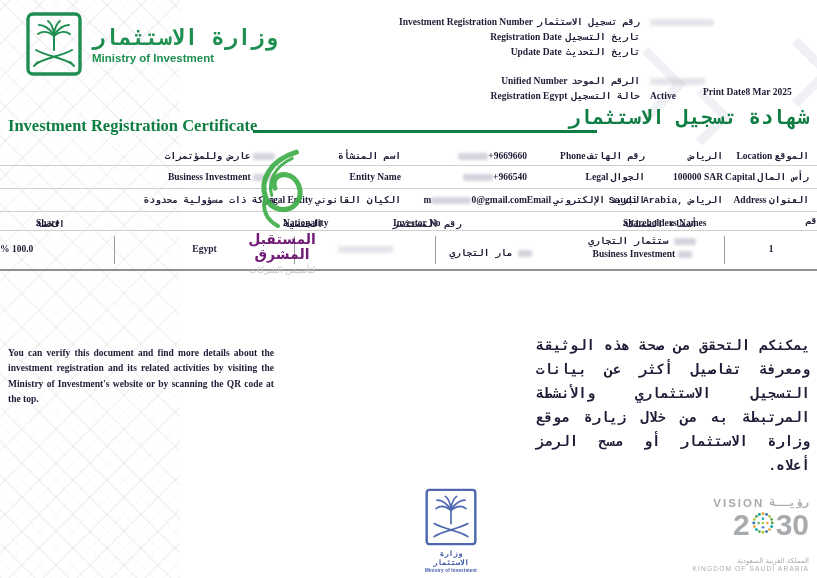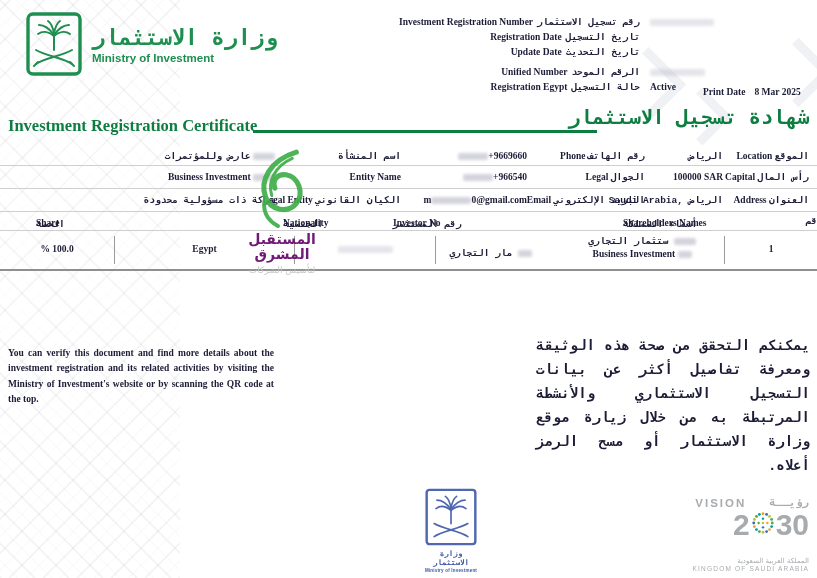--- a/index.html
+++ b/index.html
@@ -25,21 +25,21 @@
   .logo{position:absolute;left:26px;top:12px;display:flex;align-items:center;gap:10px;z-index:2;color:#1f8f51;}
   .logo-text .l-ar{font-size:22px;font-weight:bold;line-height:1.05;}
   .logo-text .l-en{font-size:11.5px;font-weight:bold;font-family:"Liberation Sans",sans-serif;}
 
   
   .meta{position:absolute;left:385px;top:15px;width:255px;font-size:9.5px;font-weight:bold;z-index:2;}
   .meta-row{position:relative;height:15px;line-height:15px;text-align:right;white-space:nowrap;}
   .meta-row .gap{display:inline-block;width:4px;}
   .meta-val{position:absolute;left:calc(100% + 10px);top:0;white-space:nowrap;}
   .print-date{position:absolute;left:703px;top:87px;font-size:9.5px;font-weight:bold;z-index:2;white-space:nowrap;}
-  .print-date .pd-val{margin-left:9px;}
+  .print-date .pd-val{}
 
   
   .bl{display:inline-block;height:7px;background:#a9a9bb;opacity:.5;filter:blur(1.8px);
       border-radius:2px;vertical-align:middle;}
   .bl.faint{opacity:.3;}
   .w14{width:14px}.w22{width:22px}.w30{width:30px}.w40{width:40px}.w55{width:55px}.w64{width:64px}
 
   
   .title-en{position:absolute;left:8px;top:116px;font-size:16.5px;font-weight:bold;color:#0d7d41;z-index:2;}
   .title-line{position:absolute;left:253px;top:130px;width:344px;height:2.5px;background:#0d7d41;z-index:2;}
@@ -59,21 +59,21 @@
   .sh-head{position:relative;height:18px;border-bottom:1px solid #cfcfcf;font-size:9.5px;font-weight:bold;}
   .sh-head span{position:absolute;top:3px;white-space:nowrap;}
   .h-share{left:36px;} .h-nat{left:283px;} .h-inv{left:393px;} .h-names{left:623px;} .h-idx{right:-6px;}
   .sh-row{direction:rtl;display:flex;height:38px;border-bottom:2px solid #8f8f8f;font-size:9.5px;font-weight:bold;}
   .sh-cell{position:relative;height:28px;margin-top:5px;}
   .vline{border-left:1px solid #9a9a9a;}
   .sc-idx{width:92px;text-align:center;line-height:26px;}
   .sc-names{width:288px;}
   .sc-inv{width:140px;text-align:center;line-height:26px;}
   .sc-nat{width:179px;text-align:center;line-height:26px;}
-  .sc-share{flex:1;text-align:center;line-height:26px;}
+  .sc-share{flex:1;text-align:left;line-height:26px;}
   .sh-main{position:absolute;right:28px;top:0;text-align:center;line-height:12px;}
   .sh-frag{position:absolute;right:192px;top:11px;white-space:nowrap;}
 
   
   .para-en{position:absolute;left:8px;top:346px;width:266px;font-size:9.5px;font-weight:bold;
            text-align:justify;line-height:1.62;z-index:2;}
   .para-ar{position:absolute;right:7px;top:334px;width:274px;direction:rtl;text-align:justify;
            font-size:14px;font-weight:bold;line-height:1.72;z-index:2;}
 
   
@@ -82,21 +82,21 @@
   .wm-t2{font-family:"DejaVu Sans",sans-serif;color:#c6cbc6;font-size:9px;letter-spacing:2px;margin-top:2px;}
 
   
   .stamp{position:absolute;left:421px;top:488px;width:60px;text-align:center;color:#3c57a8;z-index:2;}
   .stamp-ar{font-size:7.5px;font-weight:bold;line-height:1.2;}
   .stamp-en{font-size:4.5px;font-weight:bold;font-family:"Liberation Sans",sans-serif;letter-spacing:.2px;}
 
   
   .vision{position:absolute;right:8px;top:496px;width:130px;color:#a8abae;
           font-family:"Liberation Sans",sans-serif;text-align:right;z-index:2;}
-  .v-line1{display:flex;justify-content:flex-end;align-items:center;gap:23px;
+  .v-line1{display:flex;justify-content:flex-end;align-items:center;gap:5px;
            font-size:11.5px;letter-spacing:2px;font-weight:bold;}
   .v-line1 .ar{letter-spacing:0;font-size:11px;}
   .v-year{display:flex;justify-content:flex-end;align-items:center;font-size:30px;
           font-weight:bold;line-height:1;margin-top:1px;}
   .v-king-ar{font-size:7px;font-family:"DejaVu Sans",sans-serif;margin-top:17px;}
   .v-king-en{font-size:6.5px;letter-spacing:1.2px;}
 </style>
 </head>
 <body>
 
@@ -137,21 +137,21 @@
       <span class="meta-val"><span class="bl faint w64"></span><span></span></span>
     </div>
     <div class="meta-row">
       <span class="en">Registration Date</span><span class="gap"></span><span class="ar">تاريخ التسجيل</span>
       <span class="meta-val"></span>
     </div>
     <div class="meta-row">
       <span class="en">Update Date</span><span class="gap"></span><span class="ar">تاريخ التحديث</span>
       <span class="meta-val"></span>
     </div>
-    <div class="meta-row" style="margin-top:5px">
+    <div class="meta-row" style="margin-top:14px">
       <span class="en">Unified Number</span><span class="gap"></span><span class="ar">الرقم الموحد</span>
       <span class="meta-val"><span class="bl faint w55"></span><span></span></span>
     </div>
     <div class="meta-row">
       <span class="en">Registration Egypt</span><span class="gap"></span><span class="ar">حالة التسجيل</span>
       <span class="meta-val">Active</span>
     </div>
   </div>
   <div class="print-date">
     <span>Print Date</span><span class="pd-val">8 Mar 2025</span>

